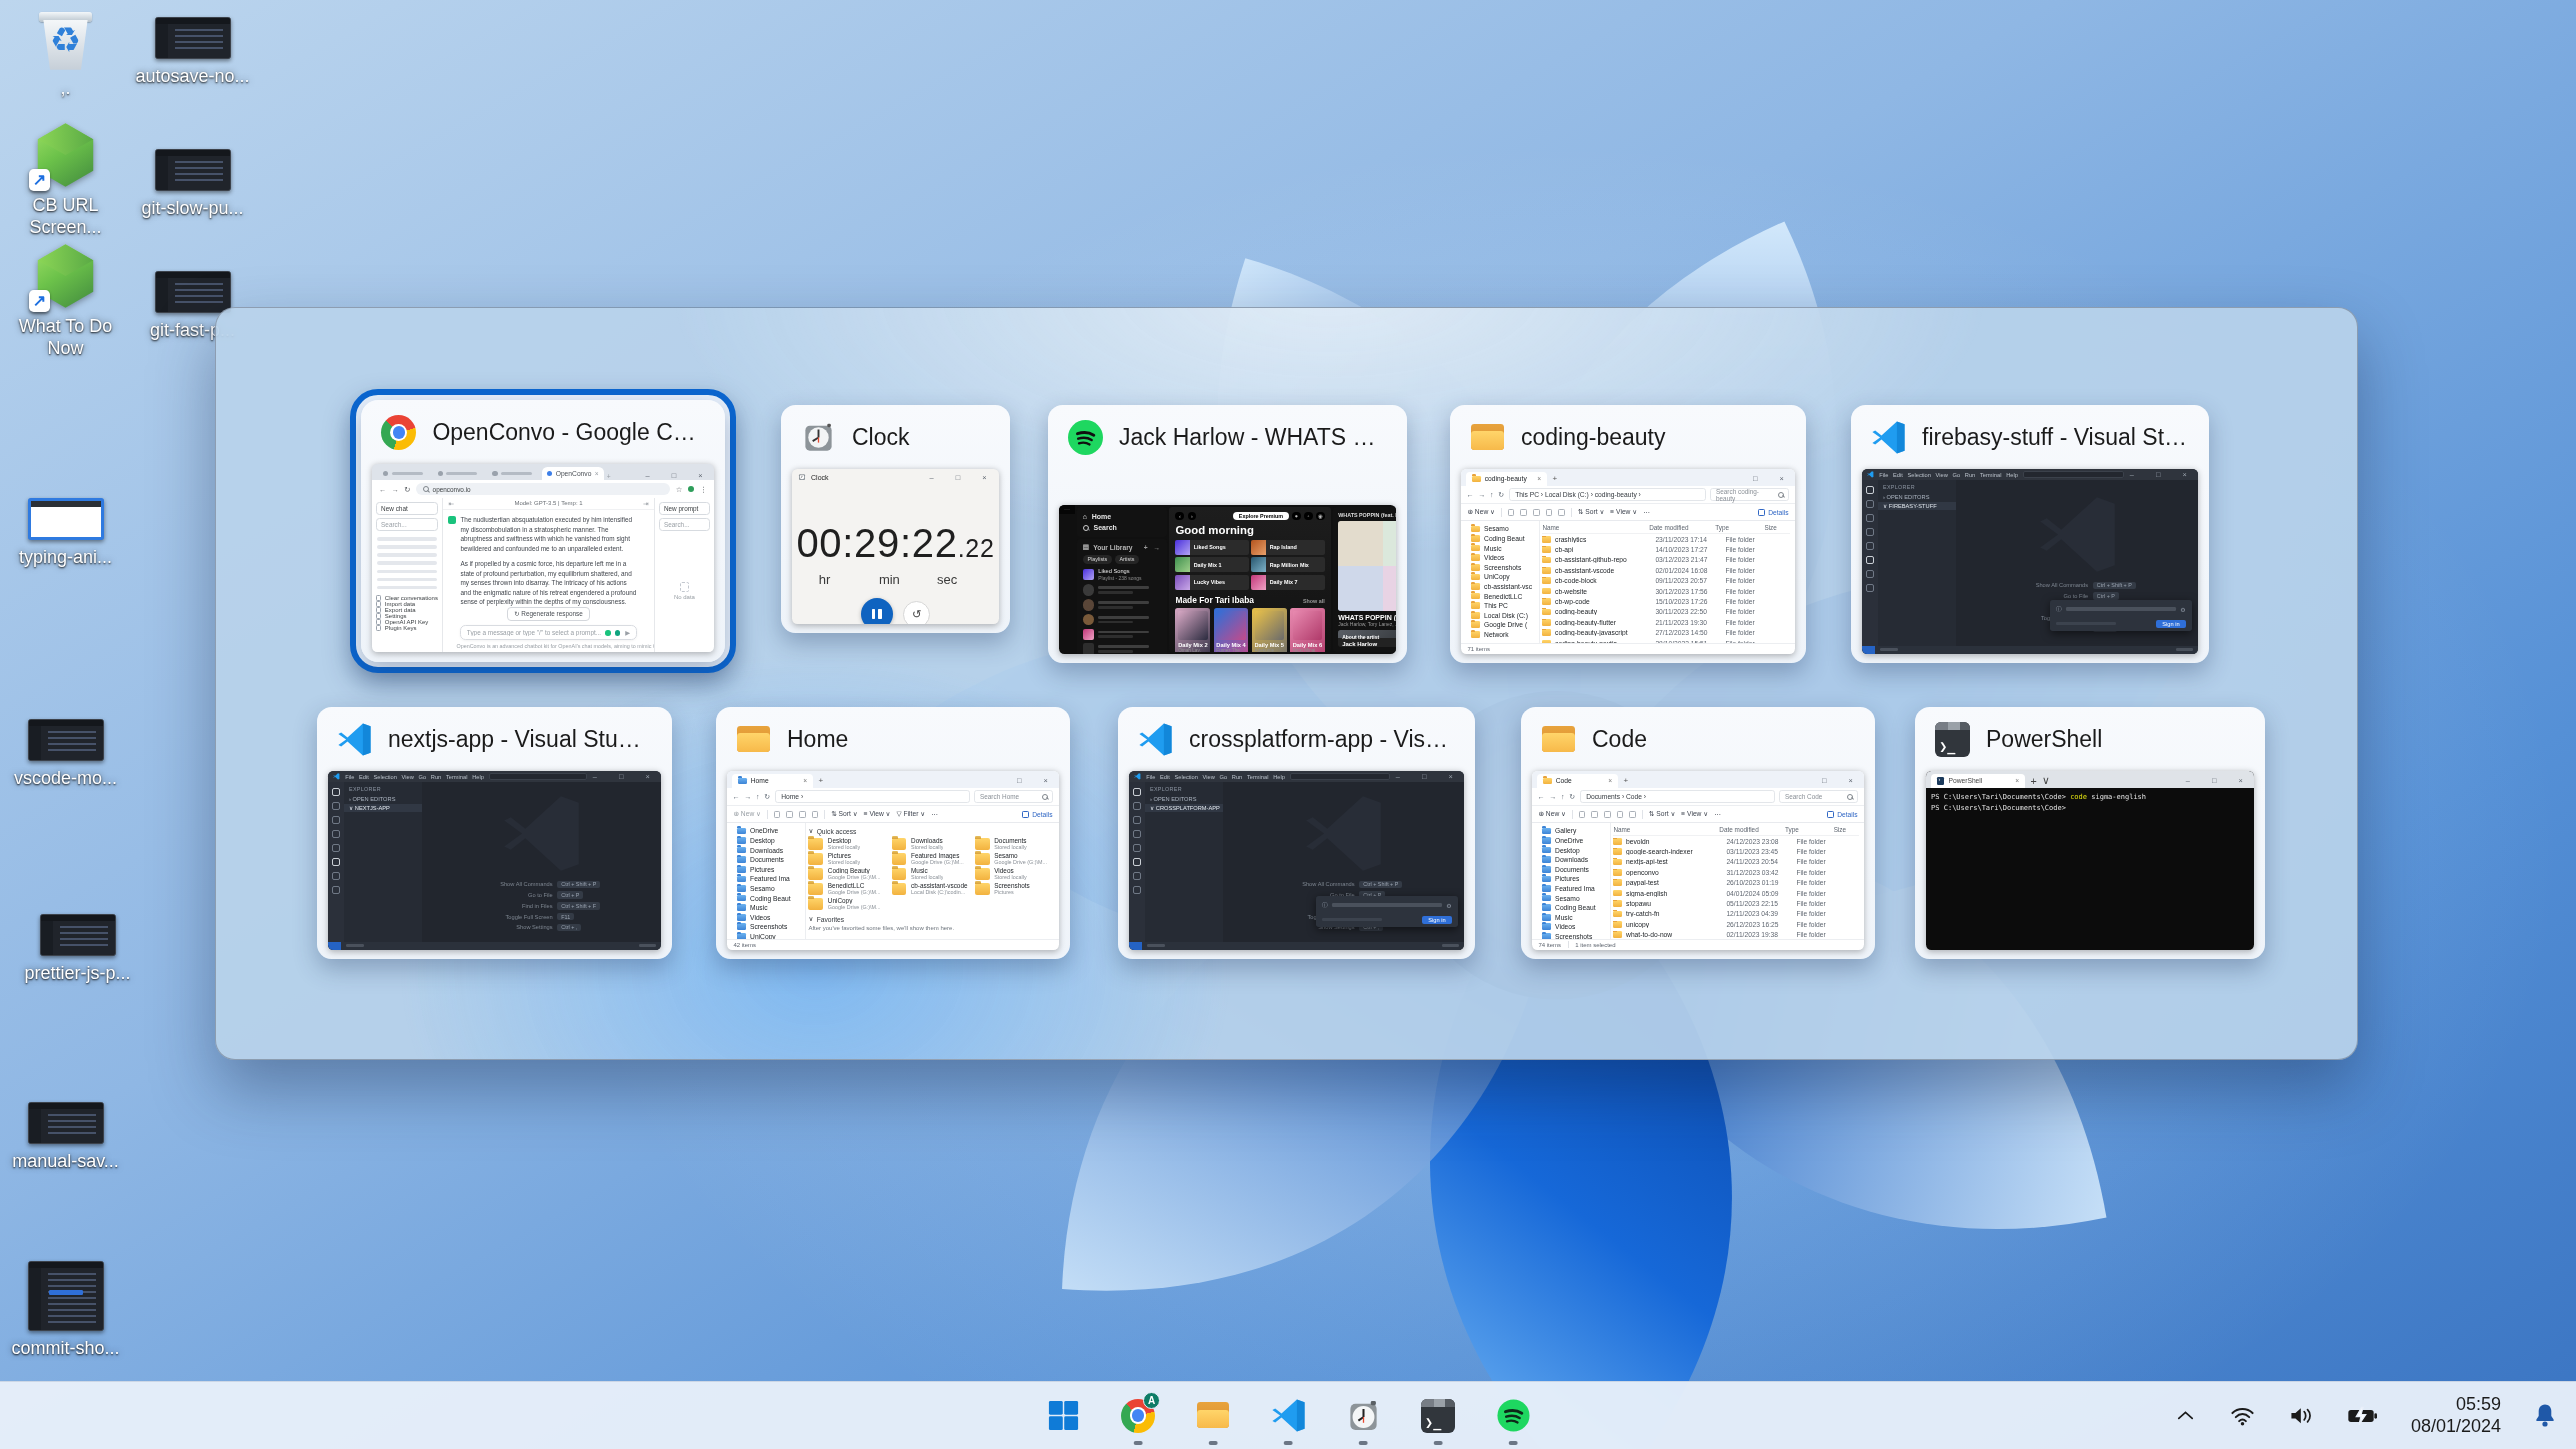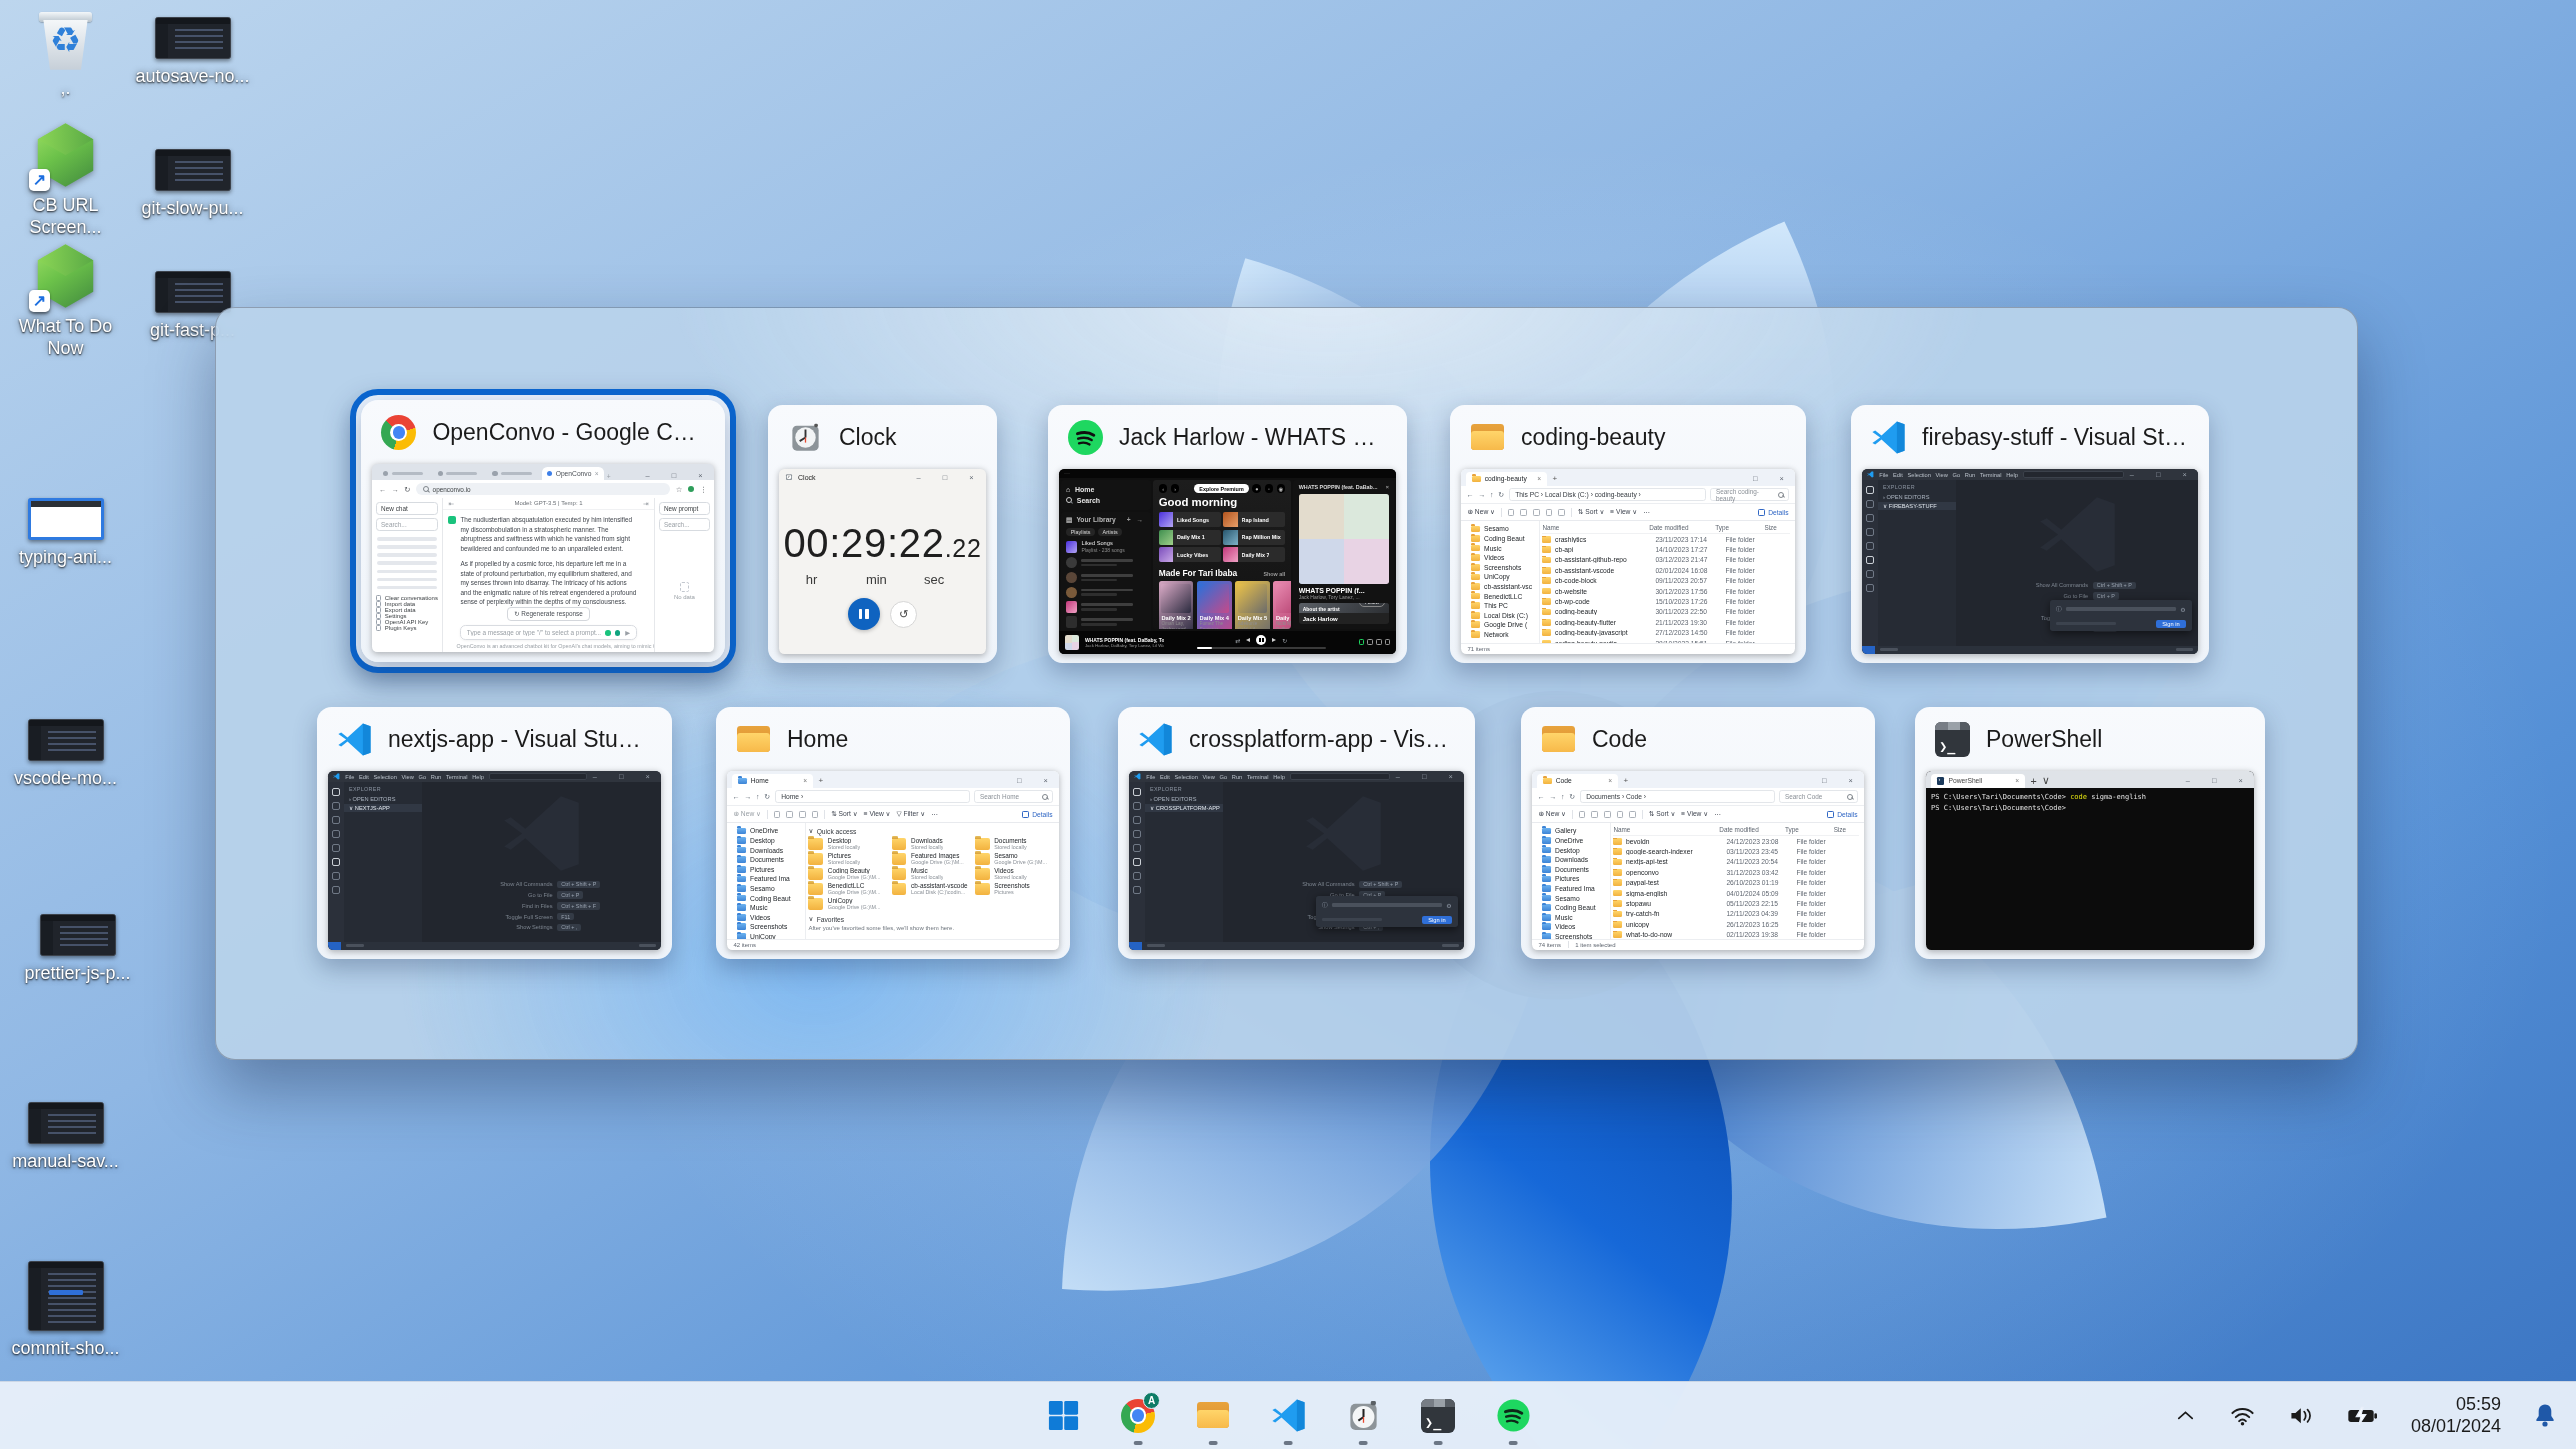--- a/index.html
+++ b/index.html
@@ -123,21 +123,21 @@
   .ck-time .fr { font-size:25px; }
   .ck-units { position:absolute; left:0; right:0; top:87px; height:13.4px; font-size:13px; color:#3a3a3a; }
   .ck-units span { position:absolute; }
   .ck-units span:nth-child(1){ left:13%; } .ck-units span:nth-child(2){ left:42%; } .ck-units span:nth-child(3){ left:70%; }
   .ck-btns { position:absolute; left:0; right:0; top:113px; display:flex; justify-content:center; gap:10.7px; align-items:center; }
   .ck-pause { width:32px; height:32px; border-radius:50%; background:#0f63c0; display:flex; align-items:center; justify-content:center; gap:3.4px; box-shadow:0 1.3px 4px rgba(0,0,0,.25); }
   .ck-pause i { width:3.4px; height:10px; background:#fff; border-radius:0.7px; }
   .ck-reset { width:27px; height:27px; border-radius:50%; background:#fff; border:0.7px solid #d6d6d6; display:flex; align-items:center; justify-content:center; font-size:11.4px; color:#444; }
 
   
-  .sp { background:#101010; display:flex; flex-direction:column; color:#fff; }
+  .sp { background:#101010; display:flex; flex-direction:row; color:#fff;margin-top:36px; }
   .sp-top { height:8.7px; background:#060606; display:flex; align-items:center; padding:0 5.4px; color:#777; font-size:6px; }
   .sp-cols { flex:1; display:flex; gap:2px; padding:2px; min-height:0; }
   .sp-left { width:90px; display:flex; flex-direction:column; gap:2px; }
   .sp-box { background:#121212; border-radius:3.4px; padding:4px 5.4px; }
   .sp-nav { display:flex; align-items:center; gap:4.7px; font-size:7px; font-weight:bold; color:#e6e6e6; padding:2px 0; }
   .sp-lib { flex:1; }
   .sp-libhead { display:flex; align-items:center; gap:4px; font-size:6.7px; font-weight:bold; color:#b8b8b8; }
   .sp-libhead .r { margin-left:auto; letter-spacing:2px; color:#9a9a9a; }
   .sp-pills { display:flex; gap:2.7px; margin:4px 0; }
   .sp-pill { background:#252525; border-radius:5.4px; font-size:5.4px; padding:1.3px 4.7px; color:#ddd; }
@@ -527,21 +527,21 @@
           <div class="cr-nodata">
                 <i></i>
                 <span>No data</span>
               </div>
         </div>
       </div>
     </div>
   </div>
   </div>
 
-  <div class="card" style="left:552px;top:97px;width:229px;height:258px">
+  <div class="card" style="left:565px;top:97px;width:229px;height:228px">
     <div class="head">
       <svg class="hico" viewBox="0 0 48 48">
         <rect x="6" y="8" width="36" height="34" rx="6" fill="#8d9499"></rect>
         <circle cx="24" cy="24" r="14" fill="#f2f4f5"></circle>
         <path d="M24 24 24 13 M24 24 16 29" stroke="#333" stroke-width="2.6" fill="none"></path>
         <path d="M24 24 24 31" stroke="#e8492f" stroke-width="1.8"></path>
         <rect x="36" y="5" width="5" height="5" rx="2" fill="#555"></rect>
       </svg>
       <span class="title">Clock</span>
     </div>

